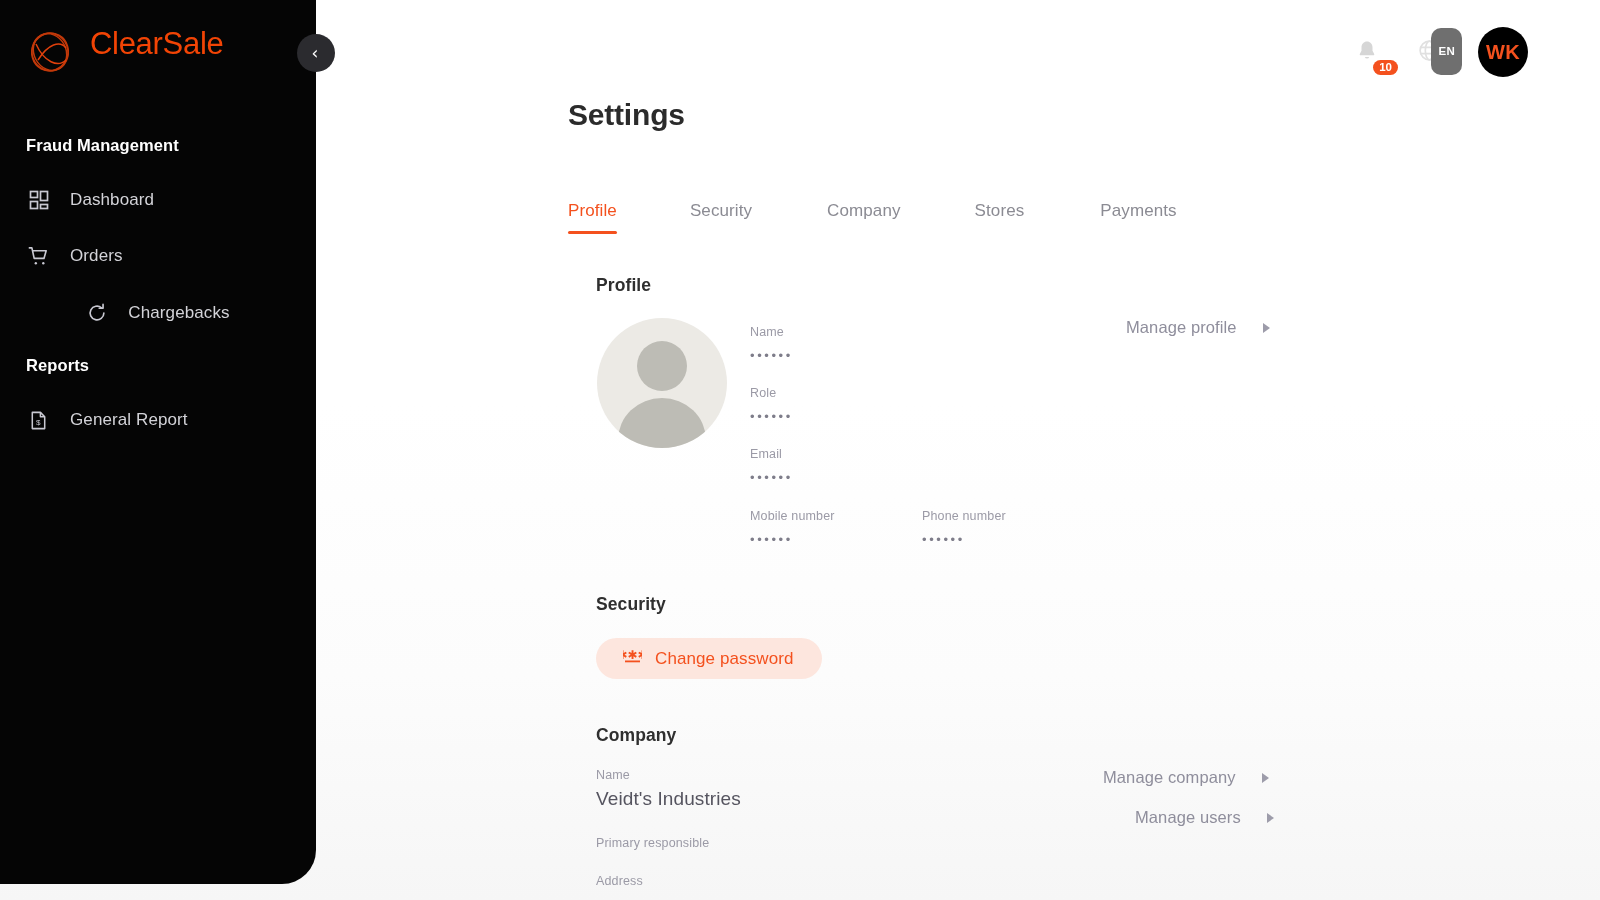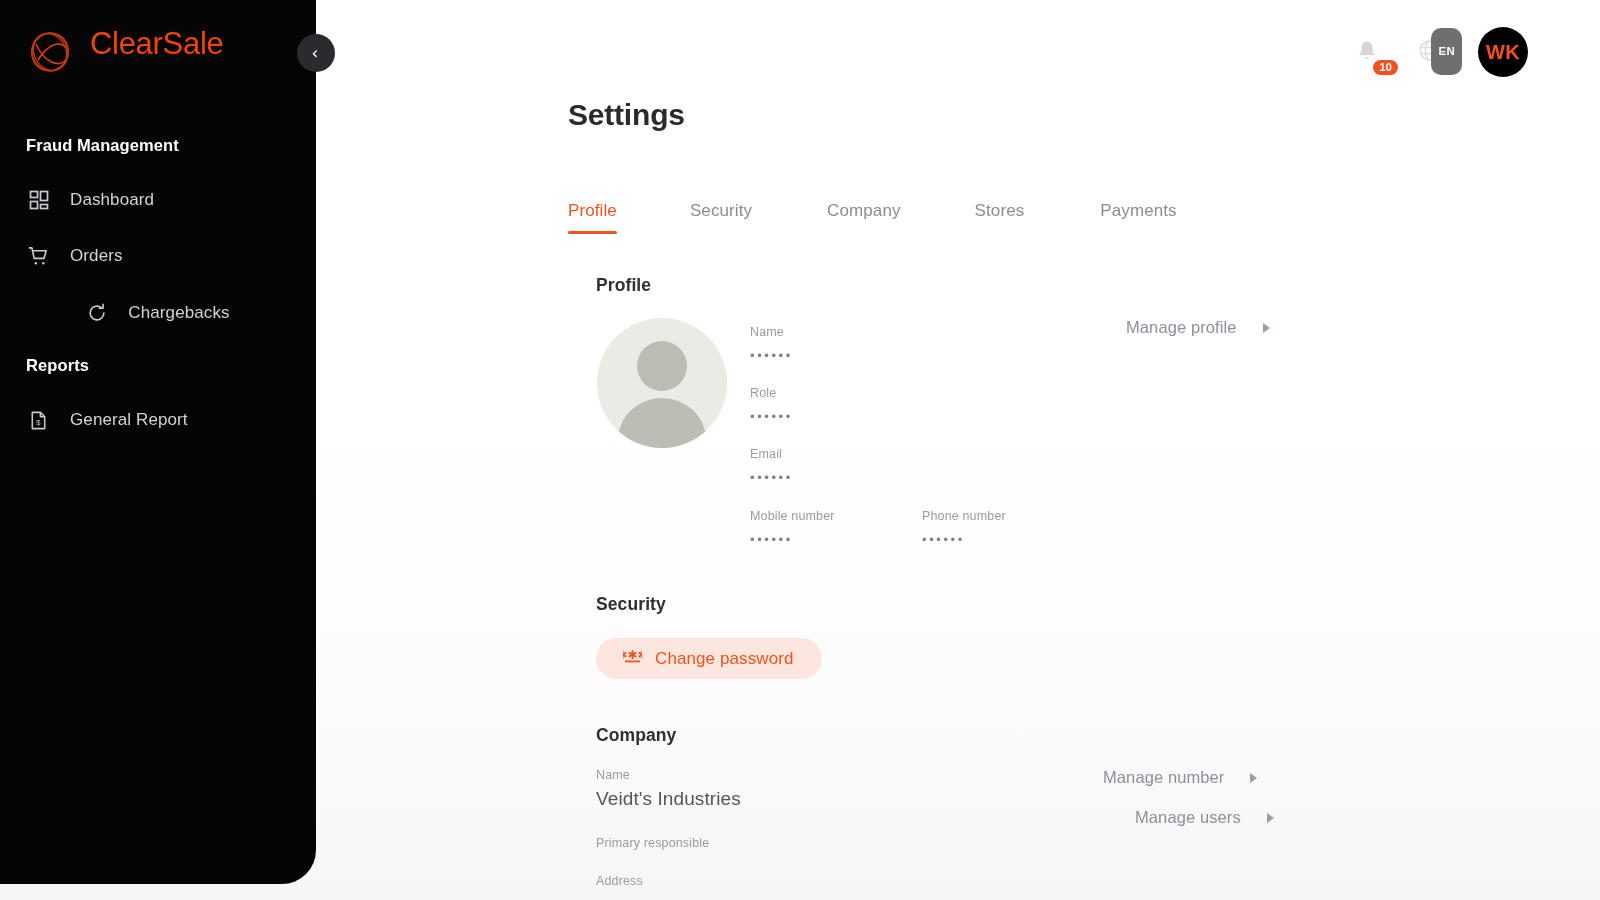--- a/index.html
+++ b/index.html
@@ -487,21 +487,21 @@
     <div id="company-fields">
       <div>
         <span class="co-label">Name</span>
         <span class="co-value">Veidt's Industries</span>
       </div>
       <span class="co-label" id="co-primary">Primary responsible</span>
       <span class="co-label" id="co-address">Address</span>
     </div>
 
     <button class="manage-link" id="link-manage-company">
-      <span class="ml-text">Manage number</span>
+      <span class="ml-text">Manage company</span>
       <span class="ml-arrow"></span>
     </button>
 
     <button class="manage-link" id="link-manage-users">
       <span class="ml-text">Manage users</span>
       <span class="ml-arrow"></span>
     </button>
 
   </main>
 </div>

